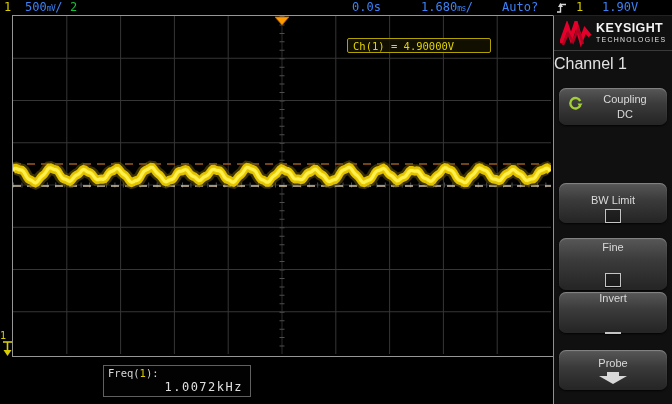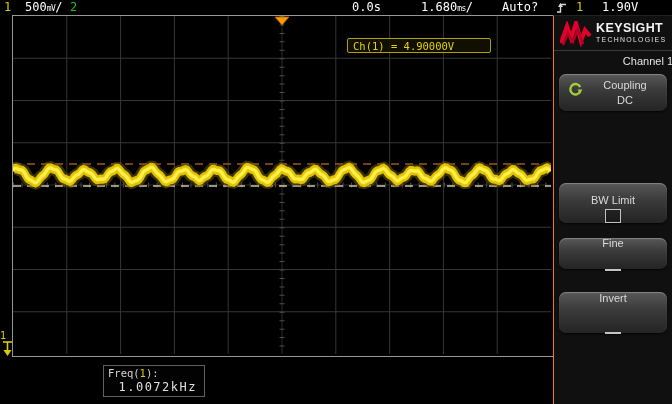--- a/index.html
+++ b/index.html
@@ -3,42 +3,42 @@
 <meta charset="utf-8">
 <style>
   html,body{margin:0;padding:0;background:#000;}
   .screen{position:relative;width:672px;height:404px;background:#000;overflow:hidden;
           font-family:"DejaVu Sans Mono", monospace;color:#d0d0d0;}
   
   .topbar{position:absolute;left:0;top:0;width:672px;height:15px;background:#000;}
   .tb{position:absolute;top:0;font-size:12px;line-height:15px;white-space:nowrap;}
   .yellow{color:#d9cc00;}
   .green{color:#17bf35;}
-  .white{color:#ffffff;}
+  .white{color:#3b82f6;}
   .unit-small{font-size:8px;letter-spacing:-0.5px;}
   
   .plot{position:absolute;left:12px;top:15px;width:540px;height:340px;border:1px solid #969696;background:#000;}
   .readout-box{position:absolute;left:347px;top:38px;width:144px;height:15px;
                border:1px solid #b0a100;border-radius:2px;background:rgba(20,18,0,.85);
                color:#e3d400;font-size:10.5px;line-height:15px;padding-left:5px;box-sizing:border-box;}
   .gnd-marker{position:absolute;left:0px;top:329px;width:14px;height:28px;}
   
   .meas-cell{position:absolute;top:365px;height:32px;border:1px solid #606060;background:#020202;box-sizing:border-box;}
   .meas-label{position:absolute;left:4px;top:1px;font-size:10.5px;color:#d8d8d8;white-space:nowrap;}
   .meas-value{position:absolute;right:7px;bottom:2px;font-size:12px;letter-spacing:1.5px;color:#e0e0e0;margin-left:18px;}
   
   .sidebar{position:absolute;left:553px;top:15px;width:119px;height:389px;background:#101010;
            border-left:1px solid #f97316;border-top:1px solid #222;font-family:"Liberation Sans",sans-serif;}
   .logo{position:absolute;left:4px;top:5px;width:112px;height:28px;}
   .logo-icon{position:absolute;left:2px;top:0px;}
   .brand{position:absolute;left:38px;top:1px;color:#f2f2f2;}
   .brand-name{font-size:12.5px;font-weight:bold;letter-spacing:0.4px;line-height:13px;}
   .brand-sub{font-size:6.9px;letter-spacing:1.3px;line-height:9px;color:#e0e0e0;}
   .sb-divider{position:absolute;left:0;top:34px;width:119px;border-top:1px solid #3a3a3a;}
-  .menu-title{position:absolute;left:0;top:39px;width:119px;text-align:right;font-size:11px;color:#e2e2e2;}
+  .menu-title{position:absolute;left:0;top:39px;width:119px;text-align:left;font-size:16px;color:#e2e2e2;}
   .softkey{position:absolute;left:5px;width:108px;border-radius:7px;box-sizing:border-box;
            background:linear-gradient(180deg,#585858,#3b3b3b 42%,#262626 95%);
            box-shadow:inset 0 1px 1px rgba(255,255,255,.28), 0 1px 2px rgba(0,0,0,.8);
            display:flex;flex-direction:column;align-items:center;justify-content:center;
            color:#dadada;font-size:11px;gap:3px;cursor:default;}
   .softkey .cycle-icon{position:absolute;left:9px;top:8px;}
   .checkbox{width:14px;height:12px;border:1px solid #c4c4c4;background:rgba(0,0,0,.3);
             box-shadow:0 1px 1px rgba(0,0,0,.6);}
 </style>
 </head>
@@ -97,58 +97,64 @@
 
   <div class="gnd-marker">
     <svg width="14" height="28" viewBox="0 0 14 28">
       <text x="0" y="10" font-size="10" font-family="DejaVu Sans Mono, monospace" fill="#d9cc00">1</text>
       <line x1="3" y1="13" x2="12" y2="13" stroke="#d9cc00" stroke-width="1.6"></line>
       <line x1="7.5" y1="13" x2="7.5" y2="21" stroke="#d9cc00" stroke-width="1.6"></line>
       <polygon points="3.5,21 11.5,21 7.5,27" fill="#d9cc00"></polygon>
     </svg>
   </div>
 
-  <div class="meas-cell" style="left:103px;width:102px;padding-left:36px;">
+  <div class="meas-cell" style="left:103px;width:148px;padding-left:36px;">
     <div class="meas-label"><span>Freq(</span><span class="yellow">1</span><span>):</span></div>
     <div class="meas-value">1.0072kHz</div>
   </div>
 
   <div class="sidebar">
     <div class="logo">
       <svg class="logo-icon" width="32" height="28" viewBox="0 0 32 28">
         <polyline points="1,22 7,5 11,17 16,2 21,20 25,9 30,15" fill="none" stroke="#e4002b" stroke-width="4" stroke-linejoin="miter"></polyline>
         <polyline points="3,24 8,12 13,21 18,8 23,23" fill="none" stroke="#b10022" stroke-width="2.4"></polyline>
       </svg>
       <div class="brand">
         <div class="brand-name">KEYSIGHT</div>
         <div class="brand-sub">TECHNOLOGIES</div>
       </div>
     </div>
     <div class="sb-divider"></div>
     <div class="menu-title">Channel 1</div>
 
-    <div class="softkey" style="top:58px;height:37px;padding-left:24px;">
+    <div class="softkey" style="top:72px;height:37px;padding-left:24px;">
       <svg class="cycle-icon" width="15" height="15" viewBox="0 0 15 15">
         <path d="M 12.2,9.5 A 5.2,5.2 0 1 1 12.2,5.0" fill="none" stroke="#a4ce39" stroke-width="2.4"></path>
         <polygon points="14.5,7.5 9.5,7.5 12,11.5" fill="#a4ce39"></polygon>
       </svg>
       <div>Coupling</div>
       <div>DC</div>
     </div>
 
     <div class="softkey" style="top:167px;height:40px;justify-content:flex-end;">
       <div>BW Limit</div>
       <div class="checkbox"></div>
     </div>
 
-    <div class="softkey" style="top:222px;height:31px;gap:20px;">
+    <div class="softkey" style="top:222px;height:52px;gap:20px;">
       <div>Fine</div>
       <div class="checkbox"></div>
     </div>
 
     <div class="softkey" style="top:276px;height:41px;gap:28px;">
       <div>Invert</div>
       <div class="checkbox"></div>
     </div>
 
+    <div class="softkey" style="top:334px;height:40px;">
+      <div>Probe</div>
+      <svg width="30" height="12" viewBox="0 0 30 12">
+        <polygon points="9,0 21,0 21,4 29,4 15,12 1,4 9,4" fill="#d8d8d8"></polygon>
+      </svg>
+    </div>
   </div>
 
 </div>
 
 </body></html>

